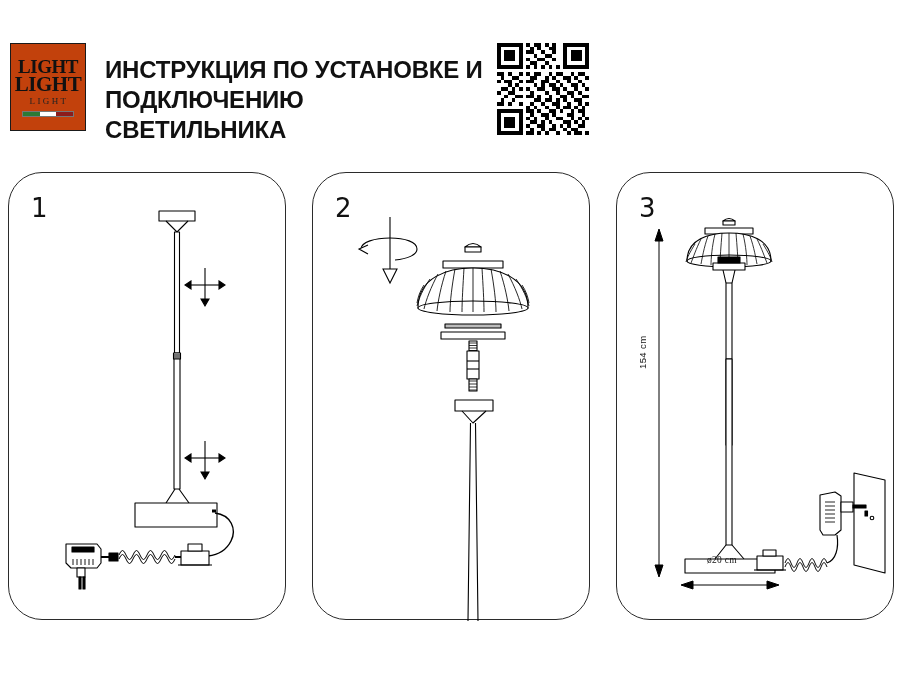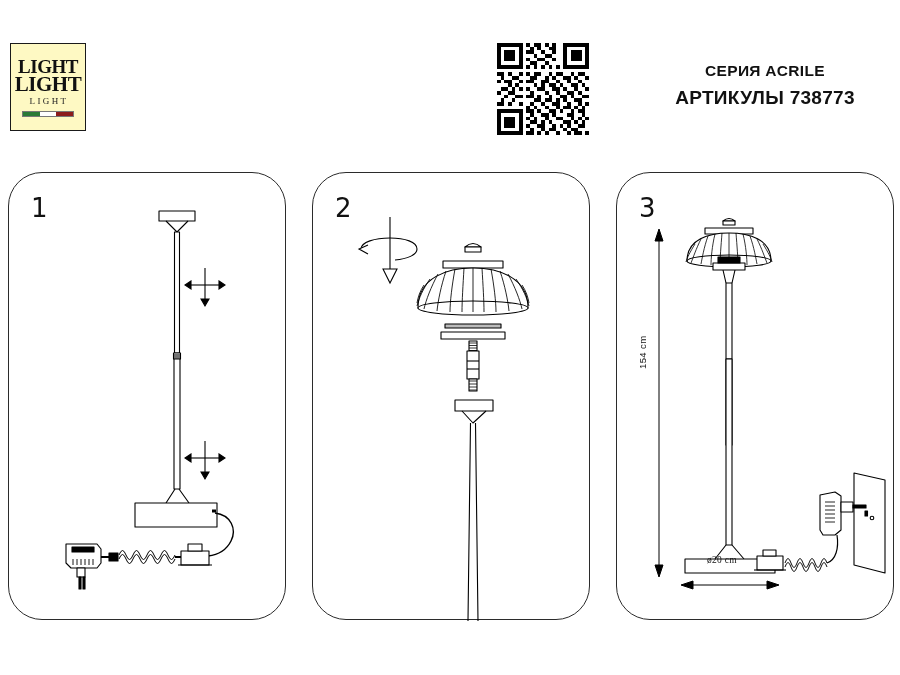--- a/index.html
+++ b/index.html
@@ -12,21 +12,21 @@
     position:relative;
   }
   
   .header {
     position:absolute; left:0; top:0; width:900px; height:160px;
   }
   .logo-box {
     position:absolute; left:10px; top:43px;
     width:76px; height:88px;
     border:1.5px solid #1a1a1a;
-    background:#fef9c3;
+    background:#c2410c;
     display:flex; flex-direction:column;
     align-items:center; justify-content:center;
     padding:4px 3px;
   }
   .logo-light, .logo-star {
     font-family:"Liberation Serif", serif;
     font-weight:bold;
     font-size:19px;
     line-height:17px;
     letter-spacing:-0.5px;
@@ -133,20 +133,21 @@
     <div class="logo-light">LIGHT</div>
     <div class="logo-star">LIGHT</div>
     <div class="logo-group">LIGHT</div>
     <div class="logo-flag">
       <div class="flag-g"></div>
       <div class="flag-w"></div>
       <div class="flag-r"></div>
     </div>
   </div>
 
+  <div class="title">ИНСТРУКЦИЯ ПО УСТАНОВКЕ И ПОДКЛЮЧЕНИЮ СВЕТИЛЬНИКА</div>
 
   <div class="qr">
     <svg width="92" height="92" viewBox="0 0 25 25" shape-rendering="crispEdges">
       <rect width="25" height="25" fill="#fff"></rect>
       <g fill="#000">
 
         <rect x="0" y="0" width="7" height="1"></rect>
           <rect x="0" y="6" width="7" height="1"></rect>
         <rect x="0" y="0" width="1" height="7"></rect>
           <rect x="6" y="0" width="1" height="7"></rect>
@@ -307,24 +308,20 @@
           <rect x="11" y="24" width="1" height="1"></rect>
         <rect x="13" y="24" width="1" height="1"></rect>
           <rect x="16" y="24" width="1" height="1"></rect>
         <rect x="19" y="24" width="1" height="1"></rect>
           <rect x="21" y="24" width="2" height="1"></rect>
         <rect x="24" y="24" width="1" height="1"></rect>
       </g>
     </svg>
   </div>
 
-  <div class="series">
-    <div class="series-line1">СЕРИЯ ACRILE</div>
-    <div class="series-line2">АРТИКУЛЫ 738773</div>
-  </div>
 </div>
 
 <div class="panels">
 
   <div class="panel" id="panel-1">
     <div class="panel-num">1</div>
     <svg width="278" height="448" viewBox="0 0 278 448">
       <g fill="none" stroke="#000" stroke-width="1.1" stroke-linejoin="round">
 
         <rect x="150" y="38" width="36" height="10" fill="#fff"></rect>

